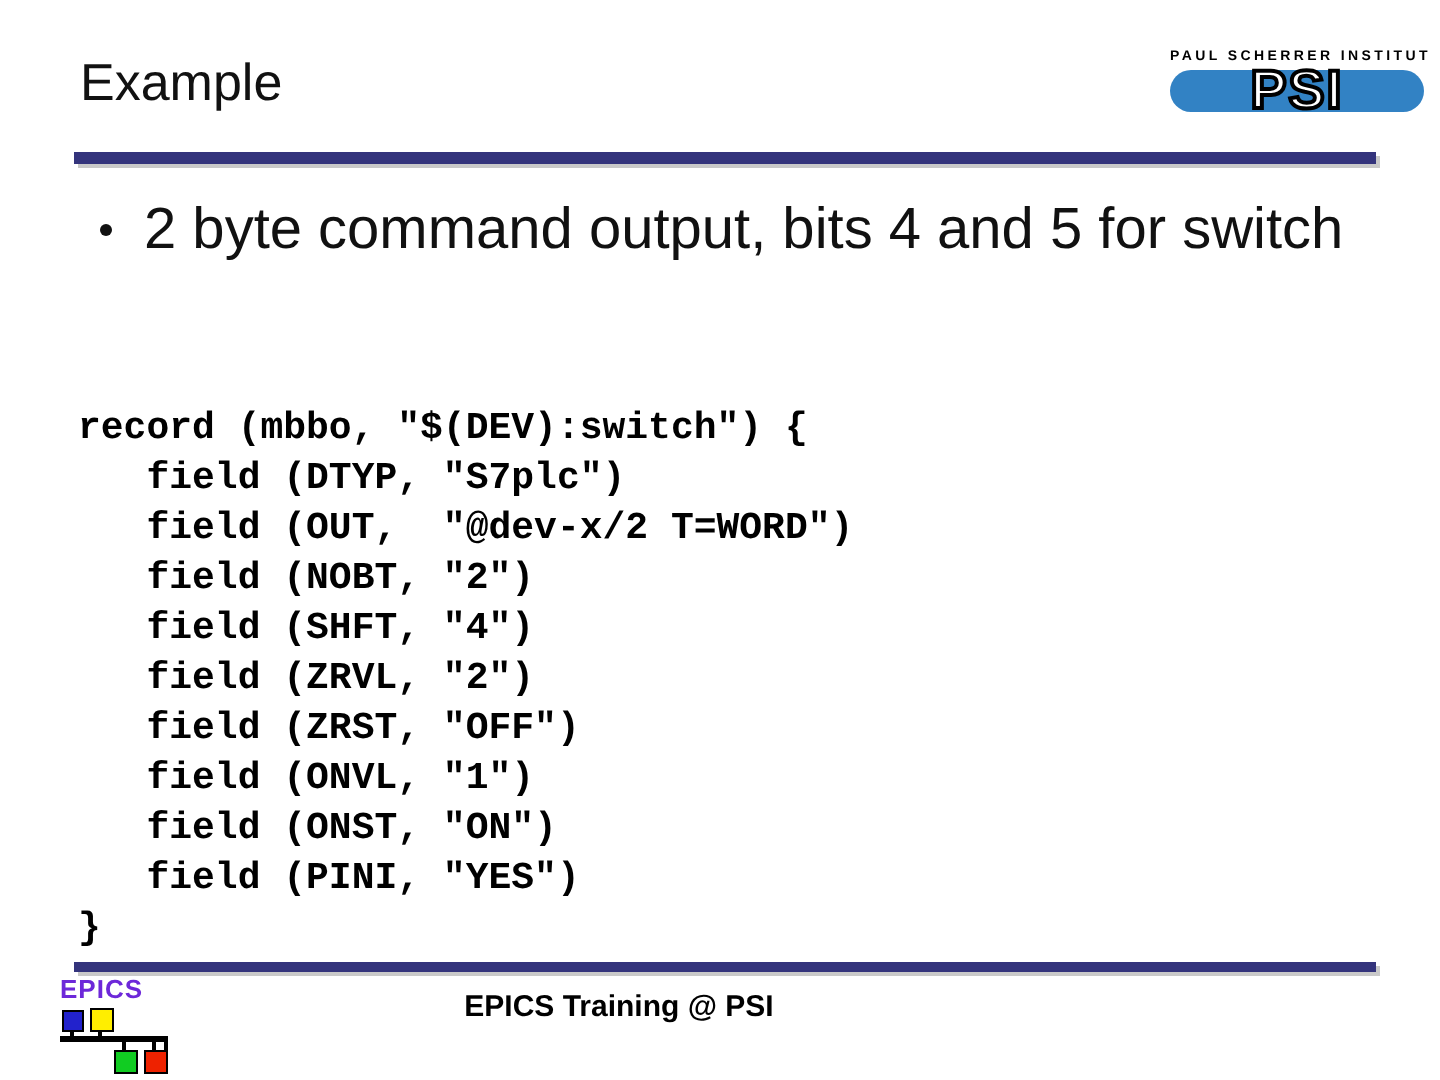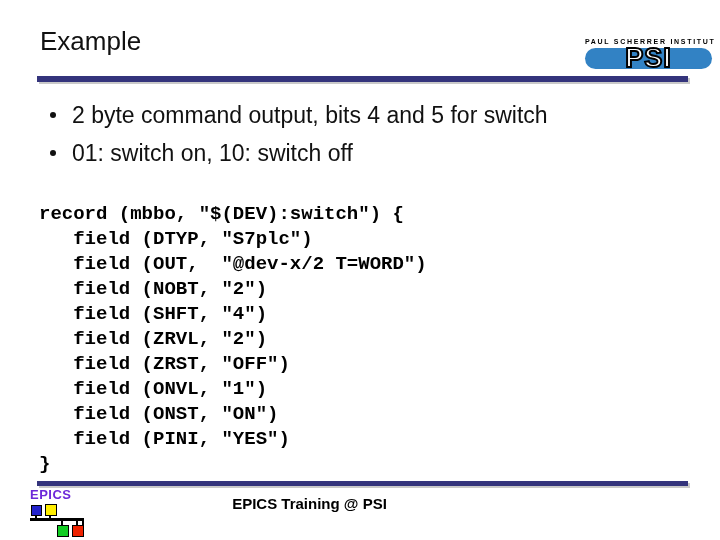--- a/index.html
+++ b/index.html
@@ -14,21 +14,21 @@
   .slide { position: absolute; inset: 0; }
 
   
   .title {
     position: absolute; left: 40px; top: 26px;
     font-size: 26px; font-weight: normal; color: #111111;
     letter-spacing: 0px;
   }
 
   
-  .psi-logo { position: absolute; left: 585px; top: 38px; width: 127px; }
+  .psi-logo { position: absolute; left: 585px; top: 25px; width: 127px; }
   .psi-institute {
     font-size: 7px; font-weight: bold; color: #000;
     letter-spacing: 1.7px; white-space: nowrap; text-align: center;
     margin-bottom: 3px;
   }
   .psi-oval {
     position: relative; width: 127px; height: 21px;
     background: #3282c4; border-radius: 11px;
   }
   .psi-acronym {
@@ -50,21 +50,21 @@
   .rule-bottom { top: 481px; height: 5px; }
 
   
   .bullets {
     position: absolute; left: 46px; top: 96px; margin: 0; padding: 0;
     list-style: none;
   }
   .bullets li {
     display: flex; align-items: center;
     height: 38px;
-    font-size: 23px; color: #111111;
+    font-size: 29px; color: #111111;
     white-space: nowrap;
   }
   .bullet-dot {
     width: 6px; height: 6px; border-radius: 50%;
     background: #111111; margin: 0 16px 0 4px; flex: 0 0 auto;
   }
 
   
   .code {
     position: absolute; left: 39px; top: 202px; margin: 0;
@@ -116,24 +116,20 @@
     </div>
   </div>
 
   <div class="rule rule-top"></div>
 
   <ul class="bullets">
     <li>
       <span class="bullet-dot"></span>
       <span>2 byte command output, bits 4 and 5 for switch</span>
     </li>
-    <li>
-      <span class="bullet-dot"></span>
-      <span>01: switch on, 10: switch off</span>
-    </li>
   </ul>
 
   <pre class="code">record (mbbo, "$(DEV):switch") {
    field (DTYP, "S7plc")
    field (OUT,  "@dev-x/2 T=WORD")
    field (NOBT, "2")
    field (SHFT, "4")
    field (ZRVL, "2")
    field (ZRST, "OFF")
    field (ONVL, "1")

